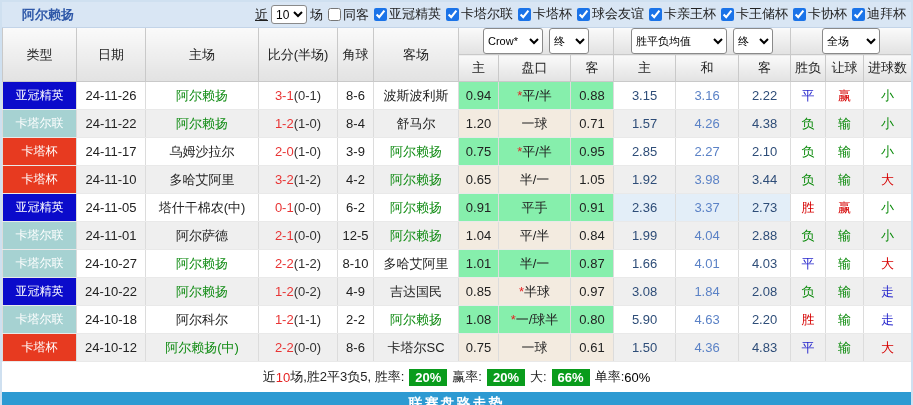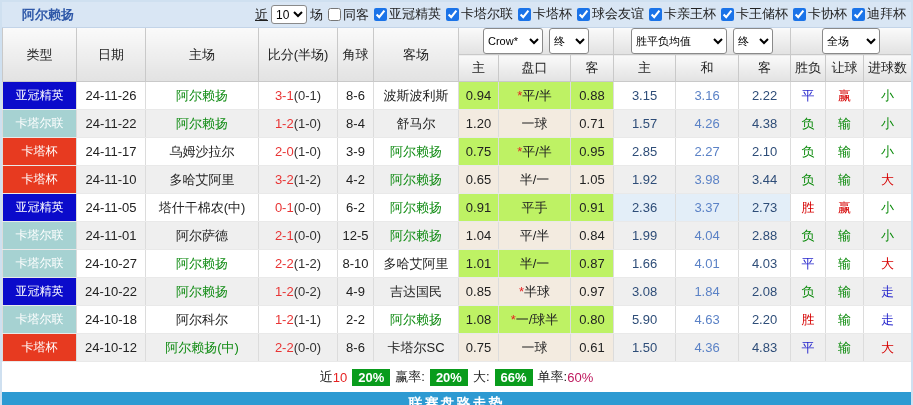--- a/index.html
+++ b/index.html
@@ -22,37 +22,37 @@
              border:1px solid #c9c9c9; border-top:none; padding:0; }
   tr.grp-row th.grp { height:17px; }
   tr.sub-row th { height:26px; }
   .grp-inner { display:flex; align-items:center; justify-content:center; gap:6px; }
   thead select { height:26px; font-size:11px; border:1px solid #8a8a8a; border-radius:3px; background:#fff; }
 
   tbody td { height:27px; font-size:13px; text-align:center; color:#222; padding:0; overflow:hidden;
              white-space:nowrap; border-right:1px solid #dcdcdc; border-bottom:1px solid #e9e9e9; background:#fff; }
   tbody td:first-child { border-left:1px solid #dcdcdc; }
   tr.even td { background:#efefef; }
-  td.c-cream { background:#bef264; }
+  td.c-cream { background:#86efac; }
   tr.even td.c-cream { background:#f3ebe0; }
   td.hl { background:#e3eef8 !important; }
   .badge { display:block; width:100%; height:27px; line-height:27px; color:#fff; font-size:12px; }
   .c-team.self { color:#0f8b12; }
   .score-main { color:#e83434; }
   .score-half { color:#333; }
   .c-eu-side { color:#2e4d78; }
   .c-eu-draw { color:#5b82c6; }
   .c-hcap .star { color:#e62222; }
 
   
   .summary { height:30px; background:#fff; display:flex; align-items:center; justify-content:center;
              font-size:13px; color:#222; white-space:nowrap; }
   .summary .count { color:#e62222; }
   .summary .pct { background:#099c1c; color:#fff; font-weight:bold; padding:1px 6px; margin:0 5px; }
-  .summary .single { color:#be185d; }
+  .summary .single { color:#000000; }
   .bottombar { height:23px; background:#2d9ad2; color:#fff; font-weight:bold; font-size:14px;
                display:flex; align-items:center; justify-content:center; letter-spacing:2px; cursor:pointer; }
 </style>
 </head>
 <body>
 
 <div class="page">
 
   <div class="titlebar">
     <span class="title">阿尔赖扬</span>
@@ -350,20 +350,21 @@
           <td class="c-res" style="color: rgb(36, 36, 204);">平</td>
           <td class="c-res" style="color: rgb(10, 138, 10);">输</td>
           <td class="c-res" style="color: rgb(214, 0, 0);">大</td>
         </tr>
       </tbody>
   </table>
 
   <div class="summary">
     <span>近</span>
       <span class="count">10</span>
+      <span>场,胜2平3负5, 胜率:</span>
       <span class="pct">20%</span>
       <span>赢率:</span>
       <span class="pct">20%</span>
       <span>大:</span>
       <span class="pct">66%</span>
       <span>单率:</span>
       <span class="single">60%</span>
   </div>
 
   <div class="bottombar">

